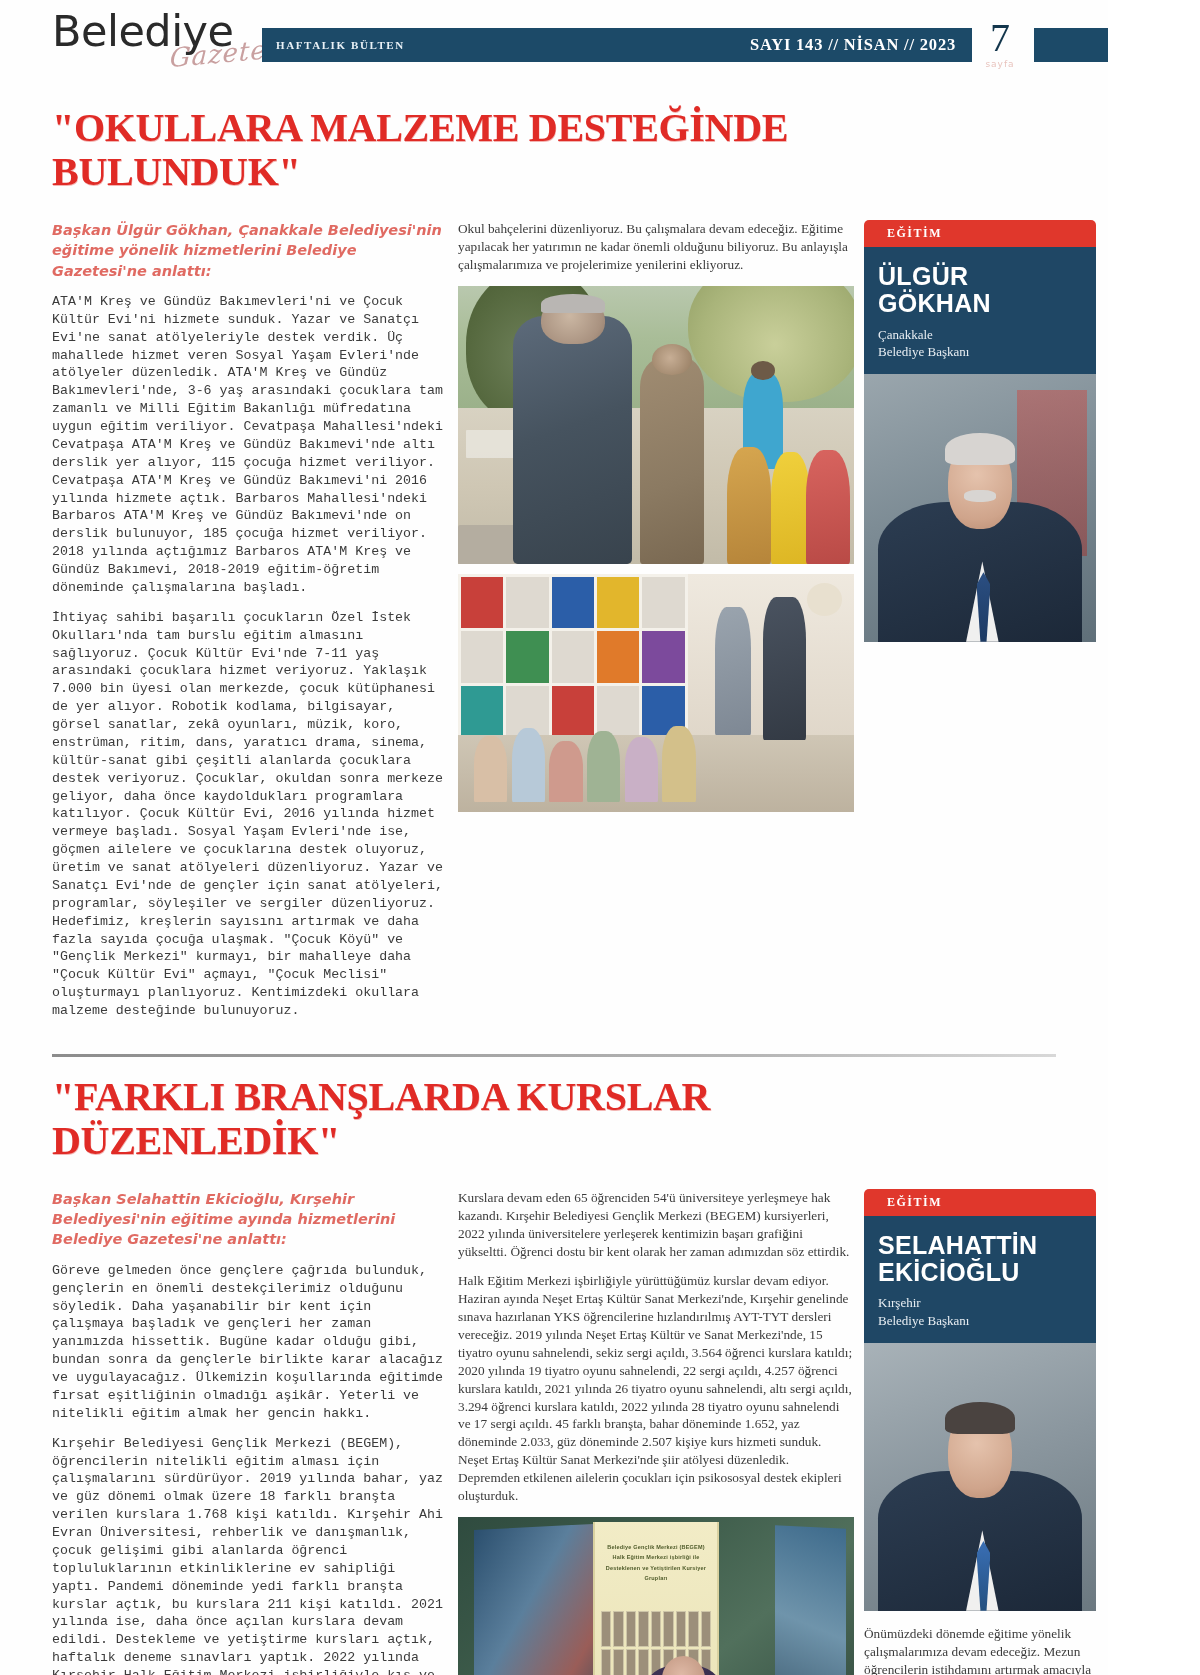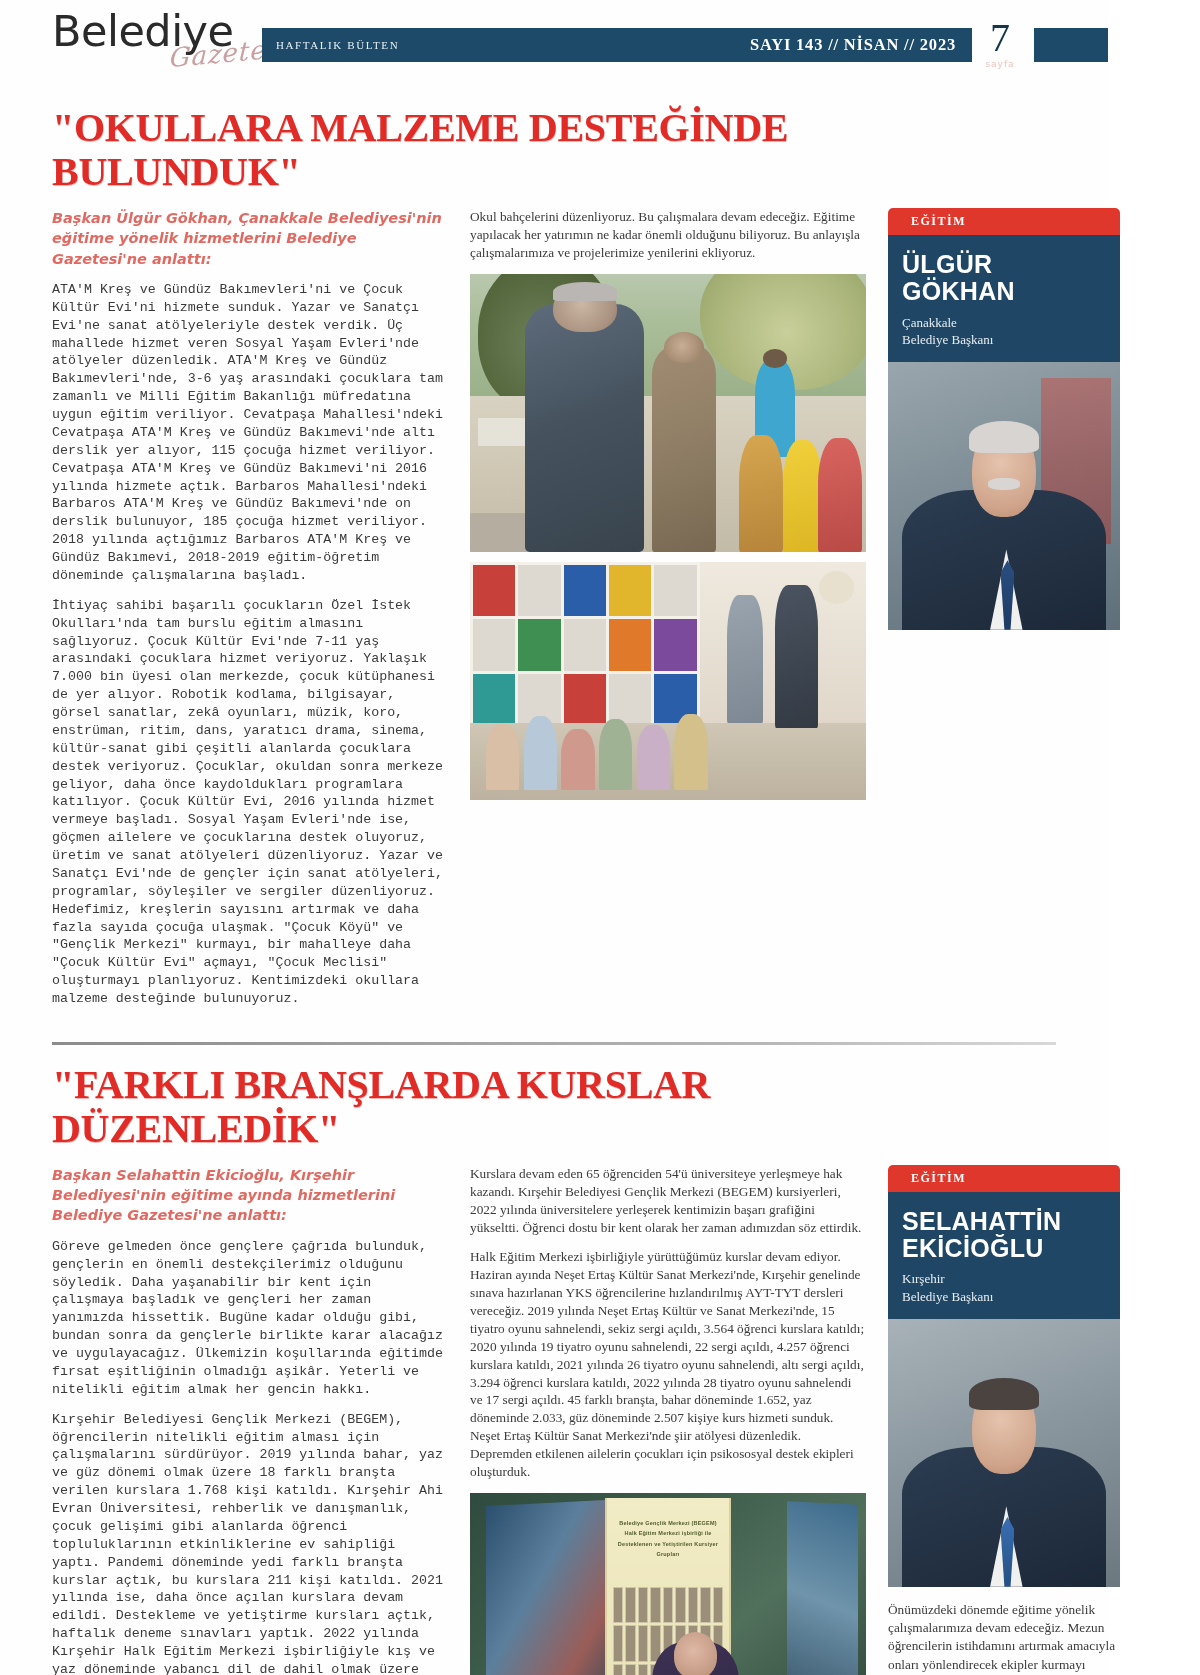--- a/index.html
+++ b/index.html
@@ -61,21 +61,21 @@
     height: 34px;
     right: 136px;
     background: #1c4a68;
     display: flex;
     align-items: center;
     justify-content: space-between;
     padding: 0 16px 0 14px;
   }
   .nav-left {
     font-family: "Liberation Serif", serif;
-    font-weight: normal;
+    font-weight: bold;
     font-size: 11px;
     letter-spacing: 1.6px;
     color: #e9f1f6;
   }
   .nav-right {
     font-family: "Liberation Serif", serif;
     font-weight: bold;
     font-size: 16.5px;
     letter-spacing: 0.8px;
     color: #ffffff;
@@ -125,22 +125,22 @@
     font-size: 40px;
     line-height: 1.10;
     color: #e02b26;
     letter-spacing: -0.3px;
     width: 760px;
     text-shadow: 0.5px 0.5px 0 rgba(224,43,38,0.35);
   }
 
   .cols {
     display: flex;
-    gap: 22px;
-    margin-top: 14px;
+    gap: 10px;
+    margin-top: 26px;
   }
   .col-left  { width: 396px; flex: 0 0 396px; }
   .col-mid   { width: 396px; flex: 0 0 396px; }
   .col-right { width: 232px; flex: 0 0 232px; }
 
   .standfirst {
     font-family: "DejaVu Sans", sans-serif;
     font-style: italic;
     font-weight: bold;
     font-size: 14.5px;

